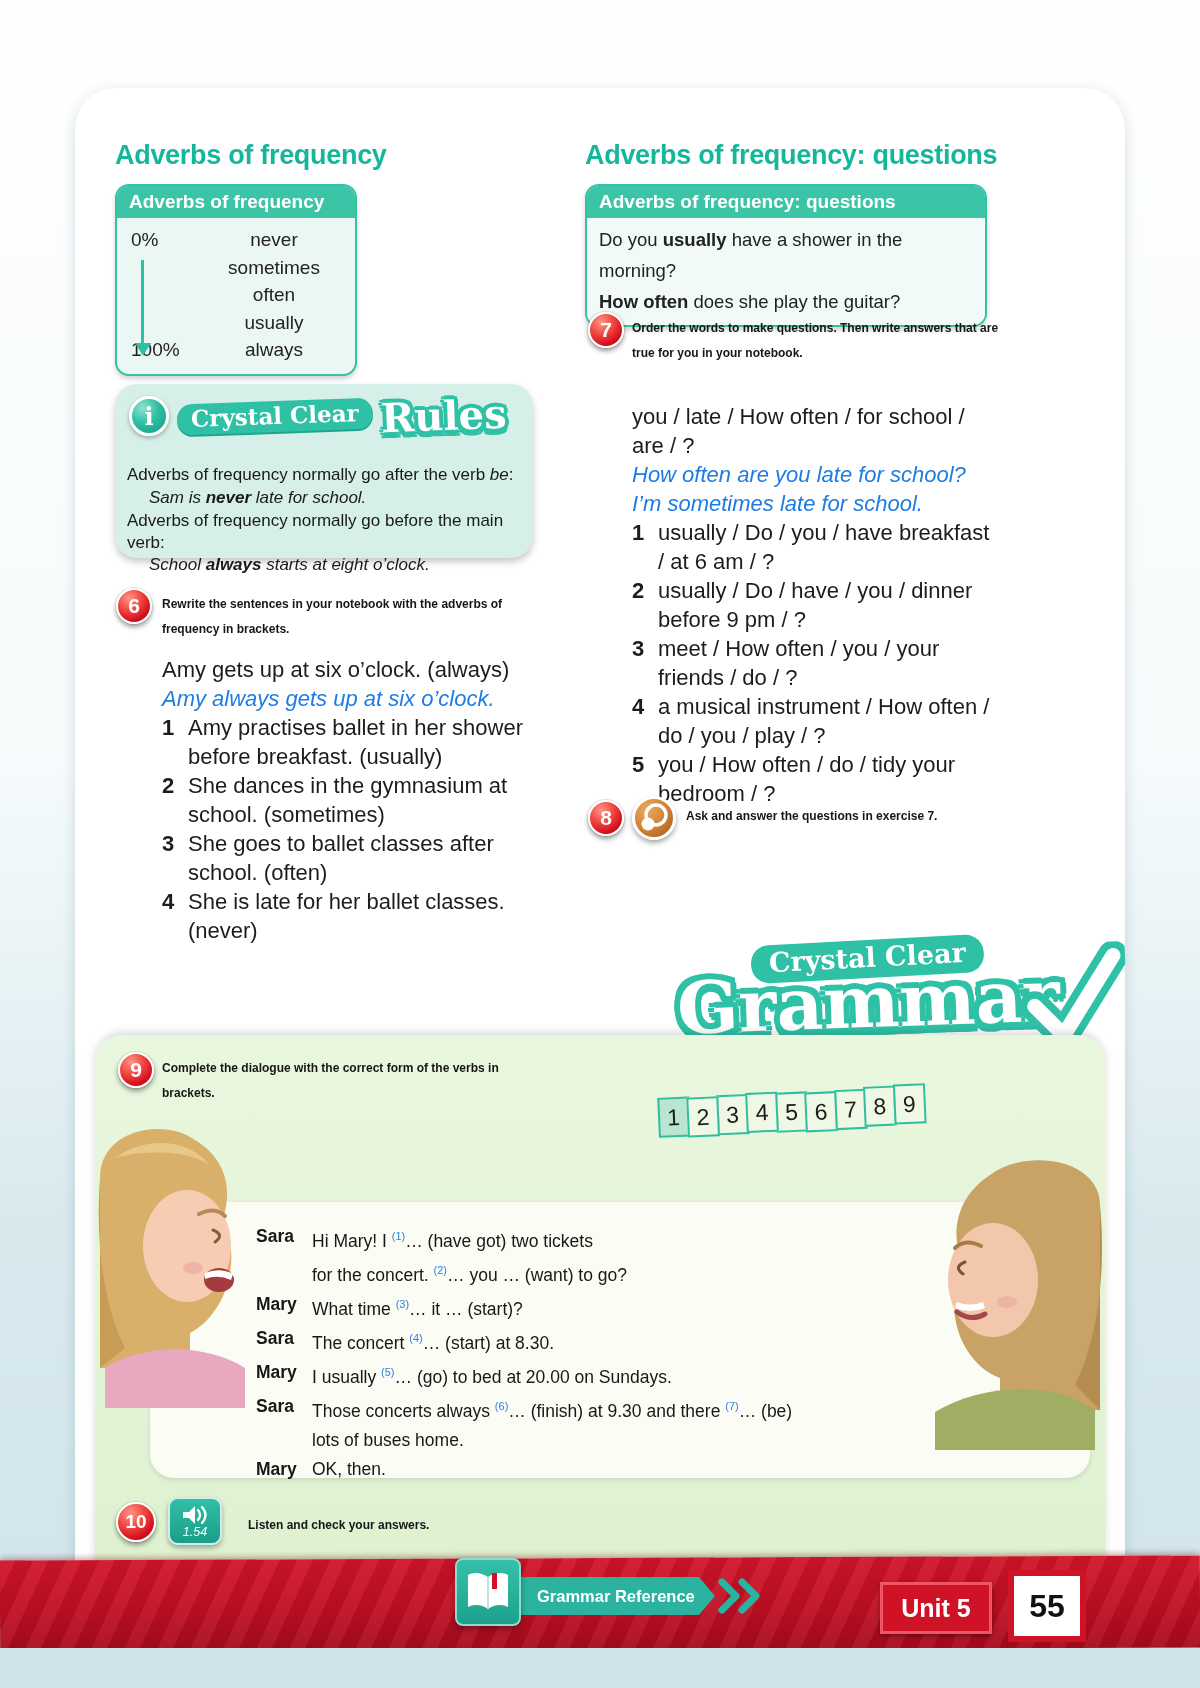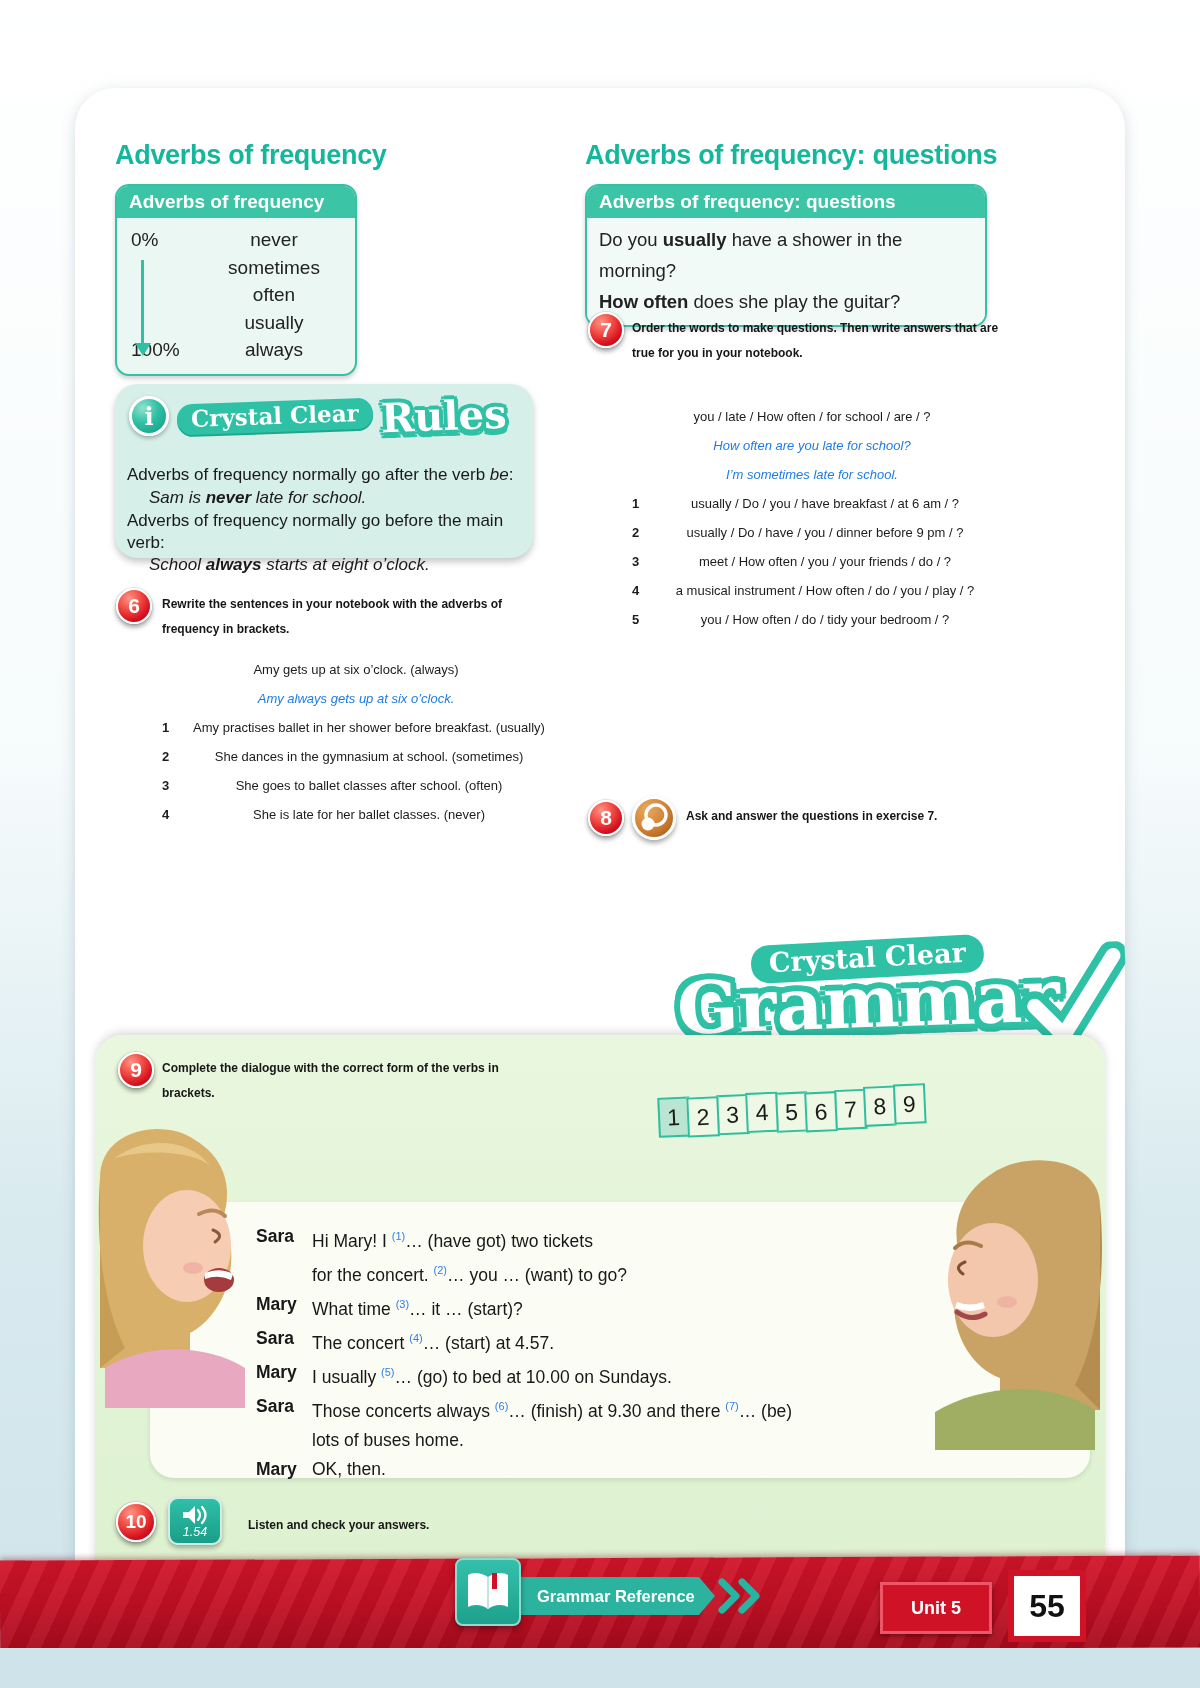--- a/index.html
+++ b/index.html
@@ -48,21 +48,21 @@
   .rules-text .ex { display:block; padding-left:22px; font-style:italic; margin:1px 0 2px 0; }
   .rules-text b.adv { font-style:italic; }
 
   
   .numcirc { position:absolute; width:36px; height:36px; border-radius:50%;
              background:radial-gradient(circle at 35% 26%, #ff9587 0%, #f04a42 38%, #d6101f 70%, #940312 100%);
              border:2px solid #fff; box-shadow:0 3px 5px rgba(0,0,0,.4), 0 0 0 1px rgba(0,0,0,.08);
              color:#fff; font-weight:bold; font-size:21px; display:flex; align-items:center; justify-content:center; }
 
   .instr { position:absolute; font-weight:bold; font-size:12px; line-height:24.5px; color:#161616; }
-  .list  { position:absolute; font-size:13px; line-height:29px; color:#1c1c1c;text-align:center; }
+  .list  { position:absolute; font-size:22px; line-height:29px; color:#1c1c1c; }
   .answer { color:#1e7ce2; font-style:italic; }
   .li { position:relative; padding-left:26px; }
   .li .n { position:absolute; left:0; font-weight:bold; }
 
   
   .chat-icon { position:absolute; width:44px; height:44px; border-radius:50%;
                background:radial-gradient(circle at 32% 28%, #eaa95e 0%, #cf7f33 55%, #9a5517 100%);
                border:3px solid #fff; box-shadow:0 3px 5px rgba(0,0,0,.35); }
 
   
@@ -121,21 +121,21 @@
   .book-icon { position:absolute; left:455px; top:1558px; width:66px; height:68px; border-radius:8px;
                background:linear-gradient(180deg,#35c0ab,#1da18c); border:2px solid #8edccd;
                box-shadow:0 3px 6px rgba(0,0,0,.35); display:flex; align-items:center; justify-content:center; z-index:3; }
   .ref-banner { position:absolute; left:519px; top:1577px; width:196px; height:38px; background:#2bb3a0;
                 color:#fff; font-weight:bold; font-size:16.5px; display:flex; align-items:center; padding-left:18px;
                 clip-path:polygon(0 0, calc(100% - 16px) 0, 100% 50%, calc(100% - 16px) 100%, 0 100%); z-index:2; }
   .ref-chevrons { position:absolute; left:716px; top:1578px; z-index:2; }
 
   .unit-box { position:absolute; left:880px; top:1582px; width:112px; height:52px; background:#d01226;
               border:3px solid #ee5566; box-shadow:0 2px 5px rgba(0,0,0,.4);
-              color:#fff; font-weight:bold; font-size:18px; display:flex; align-items:center; justify-content:center; z-index:2; }
+              color:#fff; font-weight:bold; font-size:25px; display:flex; align-items:center; justify-content:center; z-index:2; }
   .page-num { position:absolute; left:1008px; top:1570px; width:78px; height:72px; background:#fff;
               border:6px solid #d01226; color:#111; font-weight:bold; font-size:32px;
               display:flex; align-items:center; justify-content:center; z-index:2; }
 </style>
 </head>
 <body>
 
 <div class="page">
   <div class="card"></div>
 
@@ -283,25 +283,25 @@
       <span class="dspeaker">Sara</span>
       <span class="dtext"><span>Hi Mary! I </span><sup>(1)</sup><span>… (have got) two tickets
 for the concert. </span><sup>(2)</sup><span>… you … (want) to go?</span></span>
     </div>
     <div class="drow">
       <span class="dspeaker">Mary</span>
       <span class="dtext"><span>What time </span><sup>(3)</sup><span>… it … (start)?</span></span>
     </div>
     <div class="drow">
       <span class="dspeaker">Sara</span>
-      <span class="dtext"><span>The concert </span><sup>(4)</sup><span>… (start) at 4.57.</span></span>
+      <span class="dtext"><span>The concert </span><sup>(4)</sup><span>… (start) at 8.30.</span></span>
     </div>
     <div class="drow">
       <span class="dspeaker">Mary</span>
-      <span class="dtext"><span>I usually </span><sup>(5)</sup><span>… (go) to bed at 10.00 on Sundays.</span></span>
+      <span class="dtext"><span>I usually </span><sup>(5)</sup><span>… (go) to bed at 20.00 on Sundays.</span></span>
     </div>
     <div class="drow">
       <span class="dspeaker">Sara</span>
       <span class="dtext"><span>Those concerts always </span><sup>(6)</sup><span>… (finish) at 9.30 and there </span><sup>(7)</sup><span>… (be)
 lots of buses home.</span></span>
     </div>
     <div class="drow">
       <span class="dspeaker">Mary</span>
       <span class="dtext"><span>OK, then.</span></span>
     </div>

